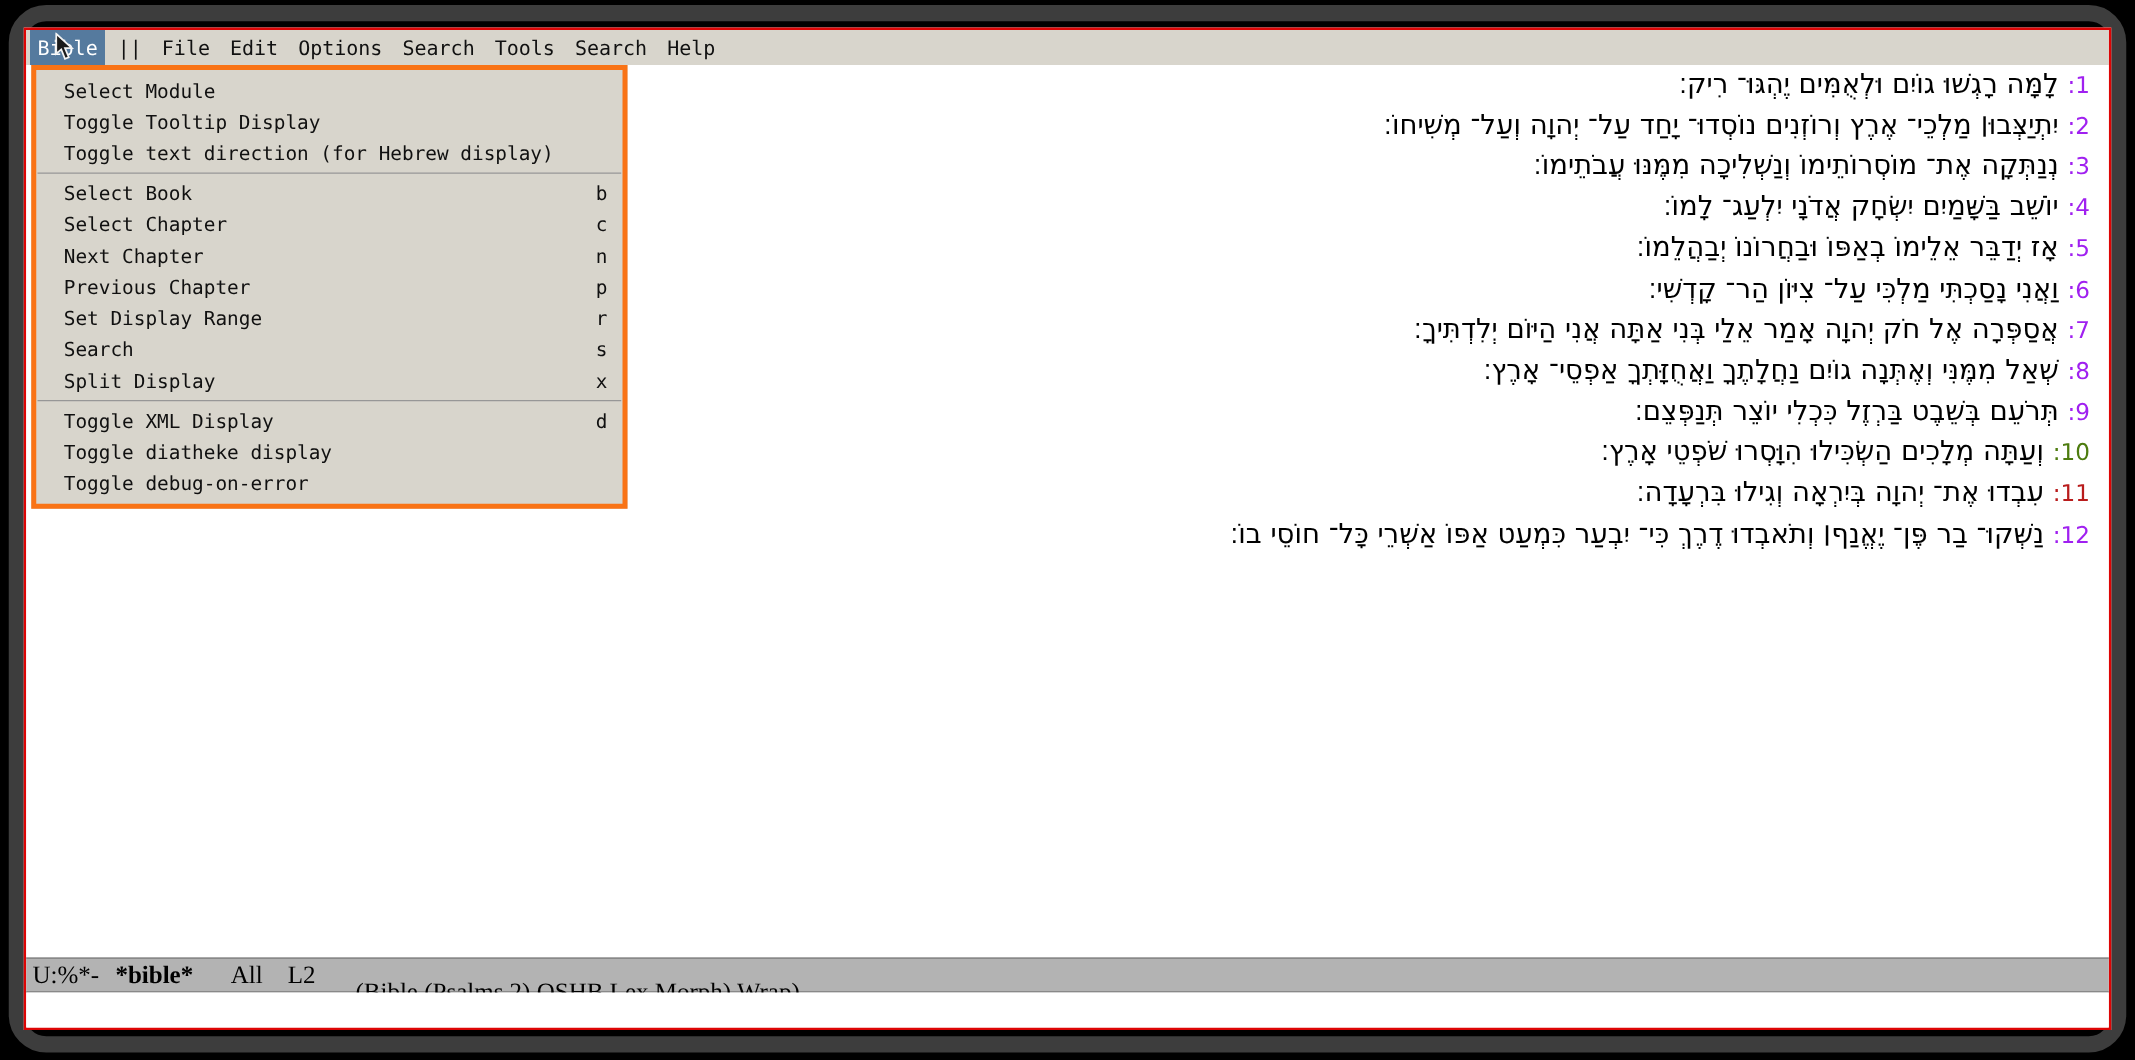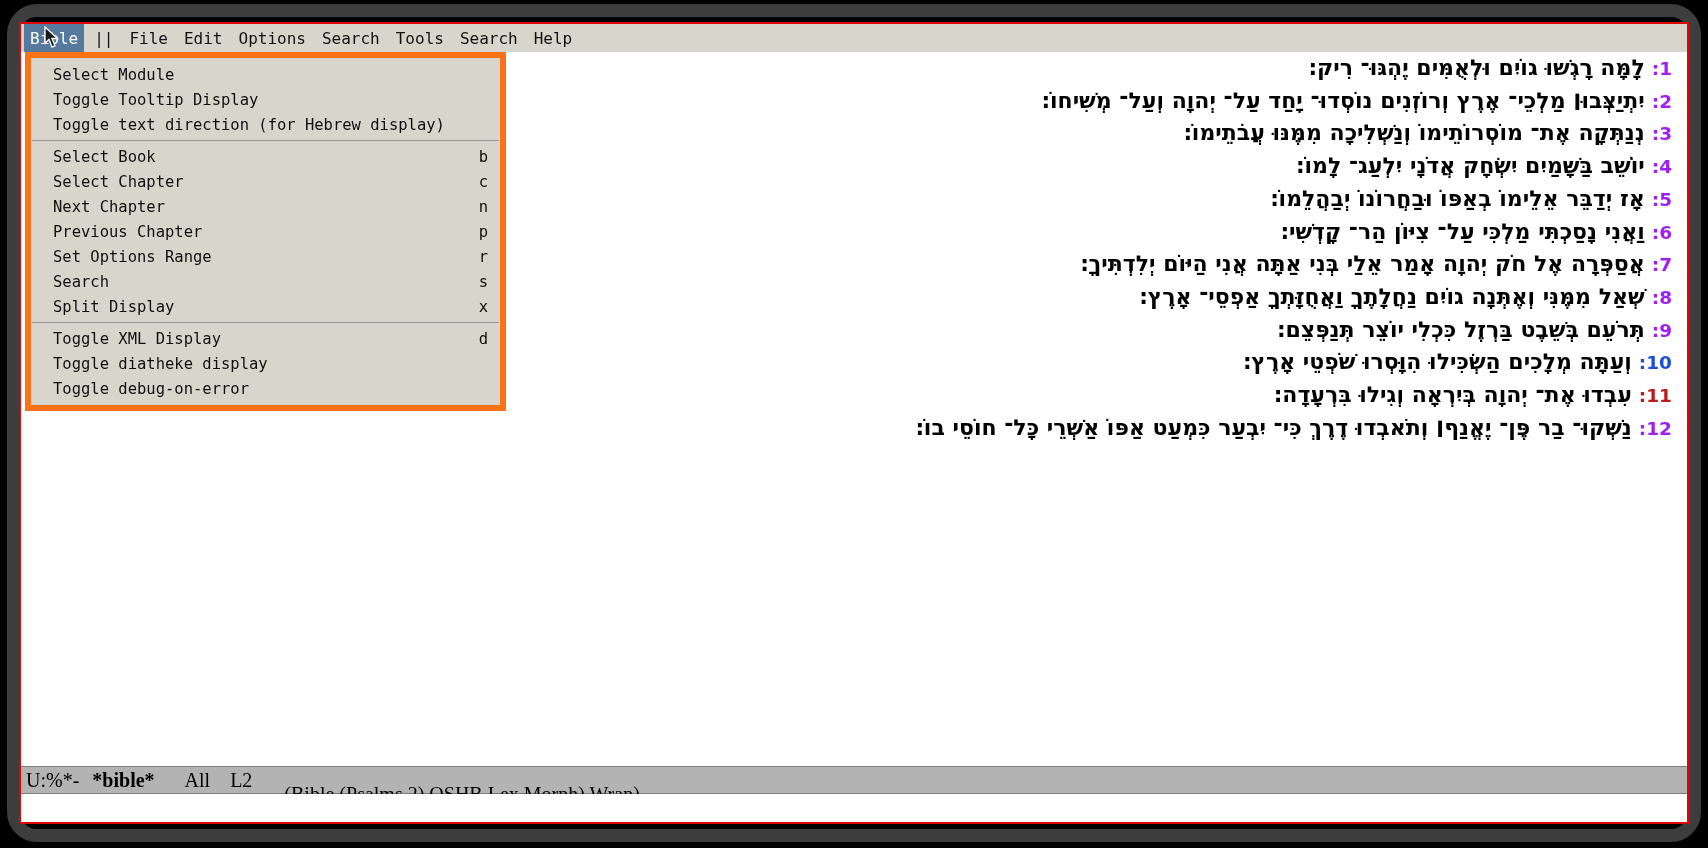--- a/index.html
+++ b/index.html
@@ -14,29 +14,29 @@
   .frame{position:absolute;left:19px;top:22px;width:1670px;height:802px;
     border:2px solid #dd0505;background:#fff;box-sizing:border-box;
     display:flex;flex-direction:column;}
 
   .menubar{height:28px;flex:0 0 28px;background:#d8d5cc;display:flex;
     align-items:stretch;padding-left:3px;font-size:16px;color:#111;}
   .mb-item{display:flex;align-items:center;padding:0 6px;margin-right:4px;white-space:pre;cursor:default;}
   .mb-item.active{background:#557a9e;color:#fff;}
 
   .dropdown{position:absolute;left:4px;top:28px;width:469px;background:#d8d5cc;
-    border:6px solid #f97316;padding:4px 0;font-size:15.5px;color:#101010;z-index:5;text-align:center;}
+    border:4px solid #f97316;padding:4px 0;font-size:15.5px;color:#101010;z-index:5;text-align:center;}
   .menu-item{height:25px;display:flex;align-items:center;justify-content:space-between;
     padding:0 12px 0 22px;white-space:pre;cursor:default;}
   .menu-item .key{margin-left:12px;}
   .menu-sep{border-top:1px solid #979797;margin:3px 1px;height:0;}
 
   .buffer{flex:1 1 auto;background:#fff;overflow:hidden;}
   .verse{direction:rtl;text-align:right;padding-right:15px;white-space:nowrap;
-    font-family:"DejaVu Sans",sans-serif;font-size:22px;line-height:31.7px;color:#000;font-weight:bold;}
+    font-family:"DejaVu Sans",sans-serif;font-size:22px;line-height:31.7px;color:#000;}
   .vnum{color:#a020f0;font-size:18.5px;margin-left:7px;font-family:"DejaVu Sans",sans-serif;}
 
   .modeline{flex:0 0 26px;height:26px;background:#b3b3b3;color:#000;
     border-top:1px solid #7c7c7c;border-bottom:1px solid #7c7c7c;box-sizing:content-box;
     display:flex;align-items:center;padding-left:5px;
     font-family:"Liberation Serif","DejaVu Serif",serif;font-size:20px;white-space:pre;}
   .ml-flags{margin-left:0;}
   .ml-buffer{margin-left:13px;font-weight:bold;}
   .ml-scroll{margin-left:30px;}
   .ml-line{margin-left:20px;}
@@ -67,21 +67,21 @@
   <div class="buffer">
       <div class="verse"><span class="vnum" style="color: rgb(160, 32, 240);">1:</span><span>לָמָּה רָגְשׁוּ גוֹיִם וּלְאֻמִּים יֶהְגּוּ־ רִיק׃</span></div>
       <div class="verse"><span class="vnum" style="color: rgb(160, 32, 240);">2:</span><span>יִתְיַצְּבוּ׀ מַלְכֵי־ אֶרֶץ וְרוֹזְנִים נוֹסְדוּ־ יָחַד עַל־ יְהוָה וְעַל־ מְשִׁיחוֹ׃</span></div>
       <div class="verse"><span class="vnum" style="color: rgb(160, 32, 240);">3:</span><span>נְנַתְּקָה אֶת־ מוֹסְרוֹתֵימוֹ וְנַשְׁלִיכָה מִמֶּנּוּ עֲבֹתֵימוֹ׃</span></div>
       <div class="verse"><span class="vnum" style="color: rgb(160, 32, 240);">4:</span><span>יוֹשֵׁב בַּשָּׁמַיִם יִשְׂחָק אֲדֹנָי יִלְעַג־ לָמוֹ׃</span></div>
       <div class="verse"><span class="vnum" style="color: rgb(160, 32, 240);">5:</span><span>אָז יְדַבֵּר אֵלֵימוֹ בְאַפּוֹ וּבַחֲרוֹנוֹ יְבַהֲלֵמוֹ׃</span></div>
       <div class="verse"><span class="vnum" style="color: rgb(160, 32, 240);">6:</span><span>וַאֲנִי נָסַכְתִּי מַלְכִּי עַל־ צִיּוֹן הַר־ קָדְשִׁי׃</span></div>
       <div class="verse"><span class="vnum" style="color: rgb(160, 32, 240);">7:</span><span>אֲסַפְּרָה אֶל חֹק יְהוָה אָמַר אֵלַי בְּנִי אַתָּה אֲנִי הַיּוֹם יְלִדְתִּיךָ׃</span></div>
       <div class="verse"><span class="vnum" style="color: rgb(160, 32, 240);">8:</span><span>שְׁאַל מִמֶּנִּי וְאֶתְּנָה גוֹיִם נַחֲלָתֶךָ וַאֲחֻזָּתְךָ אַפְסֵי־ אָרֶץ׃</span></div>
       <div class="verse"><span class="vnum" style="color: rgb(160, 32, 240);">9:</span><span>תְּרֹעֵם בְּשֵׁבֶט בַּרְזֶל כִּכְלִי יוֹצֵר תְּנַפְּצֵם׃</span></div>
-      <div class="verse"><span class="vnum" style="color: #1d4ed8;">10:</span><span>וְעַתָּה מְלָכִים הַשְׂכִּילוּ הִוָּסְרוּ שֹׁפְטֵי אָרֶץ׃</span></div>
+      <div class="verse"><span class="vnum" style="color: #4d7c0f;">10:</span><span>וְעַתָּה מְלָכִים הַשְׂכִּילוּ הִוָּסְרוּ שֹׁפְטֵי אָרֶץ׃</span></div>
       <div class="verse"><span class="vnum" style="color: #b91c1c;">11:</span><span>עִבְדוּ אֶת־ יְהוָה בְּיִרְאָה וְגִילוּ בִּרְעָדָה׃</span></div>
       <div class="verse"><span class="vnum" style="color: rgb(160, 32, 240); text-align: center;">12:</span><span>נַשְּׁקוּ־ בַר פֶּן־ יֶאֱנַף׀ וְתֹאבְדוּ דֶרֶךְ כִּי־ יִבְעַר כִּמְעַט אַפּוֹ אַשְׁרֵי כָּל־ חוֹסֵי בוֹ׃</span></div>
     </div>
 
   <div class="modeline">
     <span class="ml-flags">U:%*-</span>
     <span class="ml-buffer">*bible*</span>
     <span class="ml-scroll">All</span>
     <span class="ml-line">L2</span>
     <span class="ml-modes">(Bible (Psalms 2) OSHB Lex Morph) Wrap)</span>
@@ -91,21 +91,21 @@
 
   <div class="dropdown">
       <div class="menu-item"><span>Select Module</span><span class="key"></span></div>
       <div class="menu-item"><span>Toggle Tooltip Display</span><span class="key"></span></div>
       <div class="menu-item"><span>Toggle text direction (for Hebrew display)</span><span class="key"></span></div>
       <div class="menu-sep"></div>
       <div class="menu-item"><span>Select Book</span><span class="key">b</span></div>
       <div class="menu-item"><span>Select Chapter</span><span class="key">c</span></div>
       <div class="menu-item"><span>Next Chapter</span><span class="key">n</span></div>
       <div class="menu-item"><span>Previous Chapter</span><span class="key">p</span></div>
-      <div class="menu-item"><span>Set Options Range</span><span class="key">r</span></div>
+      <div class="menu-item"><span>Set Display Range</span><span class="key">r</span></div>
       <div class="menu-item"><span>Search</span><span class="key">s</span></div>
       <div class="menu-item"><span>Split Display</span><span class="key">x</span></div>
       <div class="menu-sep"></div>
       <div class="menu-item"><span>Toggle XML Display</span><span class="key">d</span></div>
       <div class="menu-item"><span>Toggle diatheke display</span><span class="key"></span></div>
       <div class="menu-item"><span>Toggle debug-on-error</span><span class="key"></span></div>
     </div>
 </div>
 
 <svg class="cursor" width="18" height="24" viewBox="0 0 18 24">

